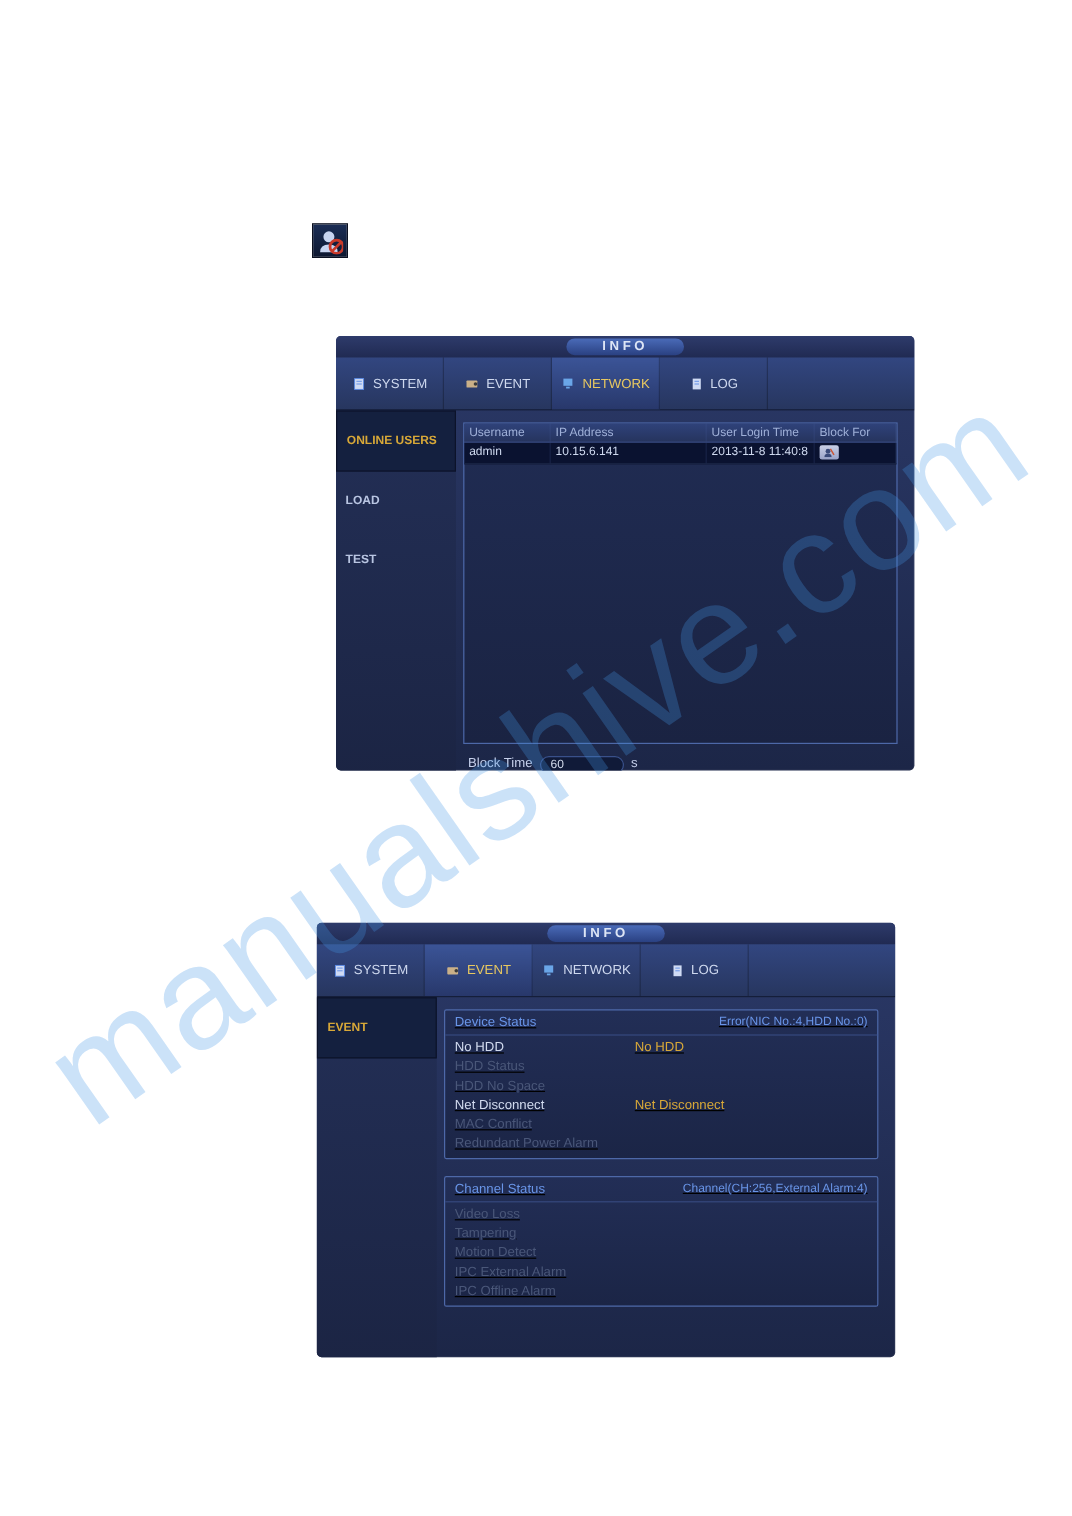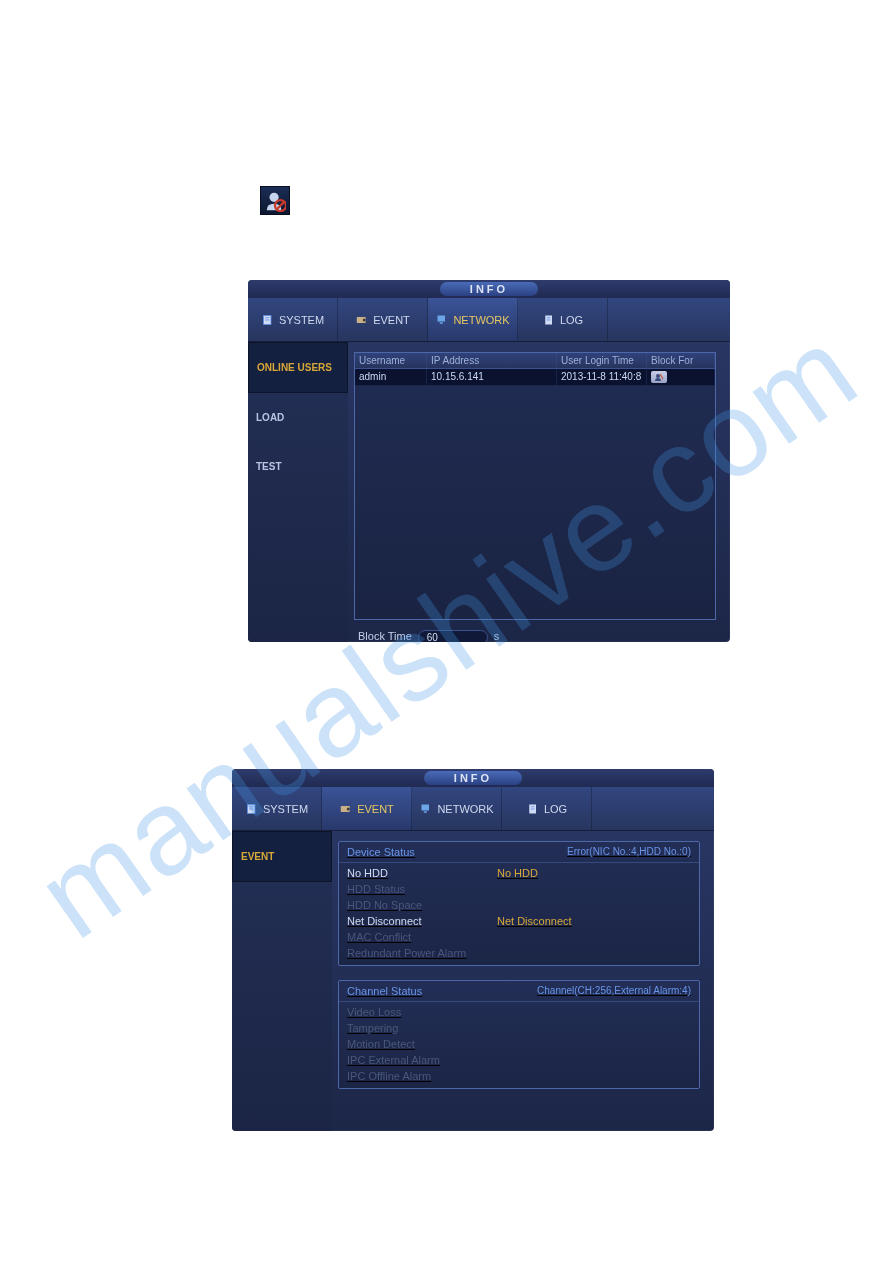--- a/index.html
+++ b/index.html
@@ -39,20 +39,21 @@
   }
   .thumb-icon svg { width: 22px; height: 22px; }
 
   
   .dvr-window {
     position: absolute;
     background: linear-gradient(#2b3968, #1c2647);
     border-radius: 4px;
     overflow: hidden;
     box-shadow: inset 0 0 0 1px rgba(255,255,255,0.05);
+    margin-left: 32px;
   }
   .dvr-titlebar {
     height: 18px;
     background: linear-gradient(#2e3b6b, #202a52);
     display: flex;
     justify-content: center;
     align-items: center;
   }
   .dvr-title-pill {
     background: linear-gradient(#4a6bb8, #2a4182);

